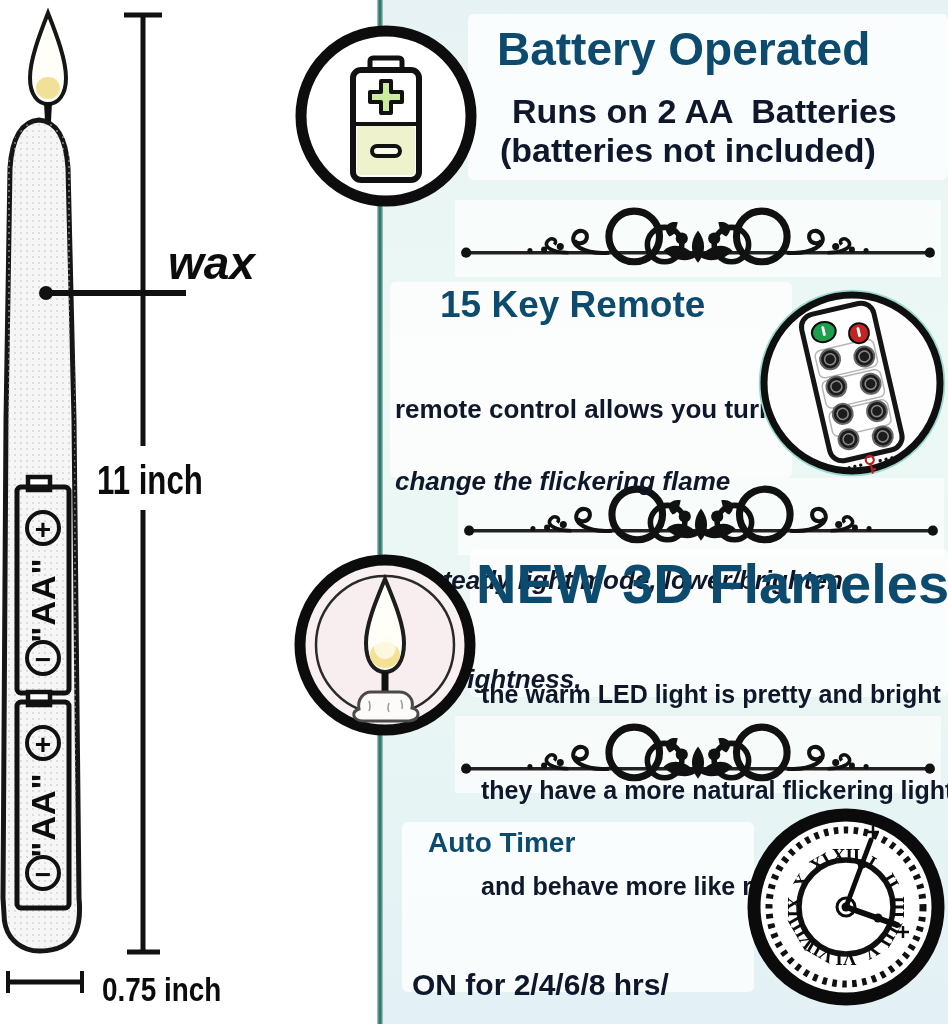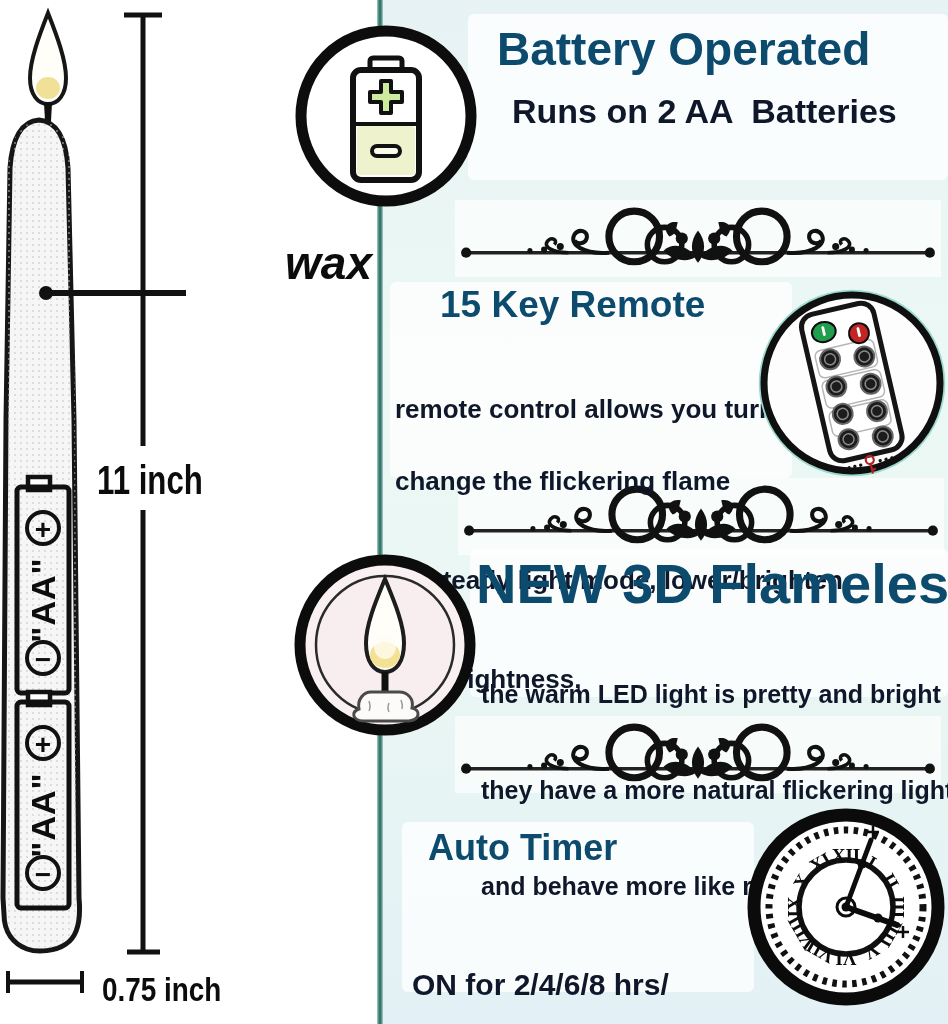--- a/index.html
+++ b/index.html
@@ -16,26 +16,26 @@
            background-image:radial-gradient(#c4c4c4 1px,transparent 1.4px);background-size:6px 6px;
            clip-path:polygon(8px 55px,13px 30px,25px 15px,40px 10px,55px 15px,66px 30px,71px 55px,
                              75px 300px,78px 790px,70px 826px,54px 838px,30px 836px,10px 823px,4px 790px,6px 300px);}
   .sec-title{position:absolute;font-weight:bold;color:#0c4a6e;white-space:pre;}
   .bodytext{position:absolute;font-weight:bold;color:#0f172a;white-space:pre;}
   #t-battery{left:497px;top:22px;font-size:46px;}
   #b-line1{left:512px;top:92px;font-size:34px;font-weight:bold;}
   #b-line2{left:500px;top:131px;font-size:34px;font-weight:bold;}
   #t-remote{left:440px;top:284px;font-size:37px;}
   .remote-p1{left:395px;top:327px;font-size:26px;line-height:33px;}
-  .remote-p2{left:395px;top:399px;font-size:26px;line-height:33px;}
+  .remote-p2{left:395px;top:399px;font-size:26px;line-height:33px;font-style:italic;}
   #t-flameless{left:476px;top:551px;font-size:56px;}
   .flameless-p{left:481px;top:614px;font-size:25px;line-height:32px;}
-  #t-timer{left:428px;top:827px;font-size:36px;}
+  #t-timer{left:428px;top:827px;font-size:28px;}
   .timer-p{left:412px;top:895px;font-size:30px;line-height:36px;}
-  .wax-label{position:absolute;left:156px;top:236px;width:216px;text-align:right;
+  .wax-label{position:absolute;left:168px;top:236px;width:216px;text-align:left;
              font-style:italic;font-weight:bold;font-size:46px;line-height:54px;color:#0c0c0c;}
   .dim-label{position:absolute;font-weight:bold;color:#0c0c0c;white-space:pre;transform-origin:left top;}
   #h11{left:97px;top:458px;font-size:40px;transform:scaleX(.78);}
   #w075{left:102px;top:970px;font-size:34px;transform:scaleX(.82);}
   .bt{font-family:"Liberation Sans",sans-serif;font-weight:bold;font-size:28px;
       text-anchor:middle;dominant-baseline:central;fill:#0d0d0d;}
   .aa{font-family:"Liberation Sans",sans-serif;font-weight:bold;font-size:34px;letter-spacing:1px;
       text-anchor:middle;dominant-baseline:central;fill:#0d0d0d;}
   .rn{font-family:"Liberation Serif","DejaVu Serif",serif;font-weight:bold;font-size:19px;
       text-anchor:middle;fill:#0c0c0c;}
@@ -142,20 +142,21 @@
   </svg>
   <svg class="orn" style="left:458px;top:478px" width="486" height="77" viewBox="0 0 480 76">
       <use href="#orn-g"></use>
     </svg>
   <svg class="orn" style="left:455px;top:716px" width="486" height="77" viewBox="0 0 480 76">
       <use href="#orn-g"></use>
     </svg>
 
   <div class="sec-title" id="t-battery">Battery Operated</div>
   <div class="bodytext" id="b-line1">Runs on 2 AA  Batteries</div>
+  <div class="bodytext" id="b-line2">(batteries not included)</div>
 
   <svg class="abs" style="left:291px;top:20px" width="190" height="190" viewBox="0 0 190 190">
     <circle cx="95" cy="96" r="85" fill="#ffffff" stroke="#0d0d0d" stroke-width="11"></circle>
     <rect x="79" y="38" width="32" height="14" rx="3" fill="#ffffff" stroke="#111" stroke-width="5"></rect>
     <rect x="62" y="50" width="66" height="110" rx="8" fill="#ffffff" stroke="#111" stroke-width="6"></rect>
     <rect x="66" y="106" width="58" height="49" rx="4" fill="#eef3cd"></rect>
     <line x1="64" y1="104" x2="126" y2="104" stroke="#111" stroke-width="4"></line>
     <path d="M90 61 h10 v11 h11 v10 h-11 v11 h-10 v-11 h-11 v-10 h11 Z" fill="#cdeb9e" stroke="#111" stroke-width="4" stroke-linejoin="round"></path>
     <rect x="81" y="126" width="28" height="10" rx="5" fill="#fafce9" stroke="#111" stroke-width="4"></rect>
   </svg>

